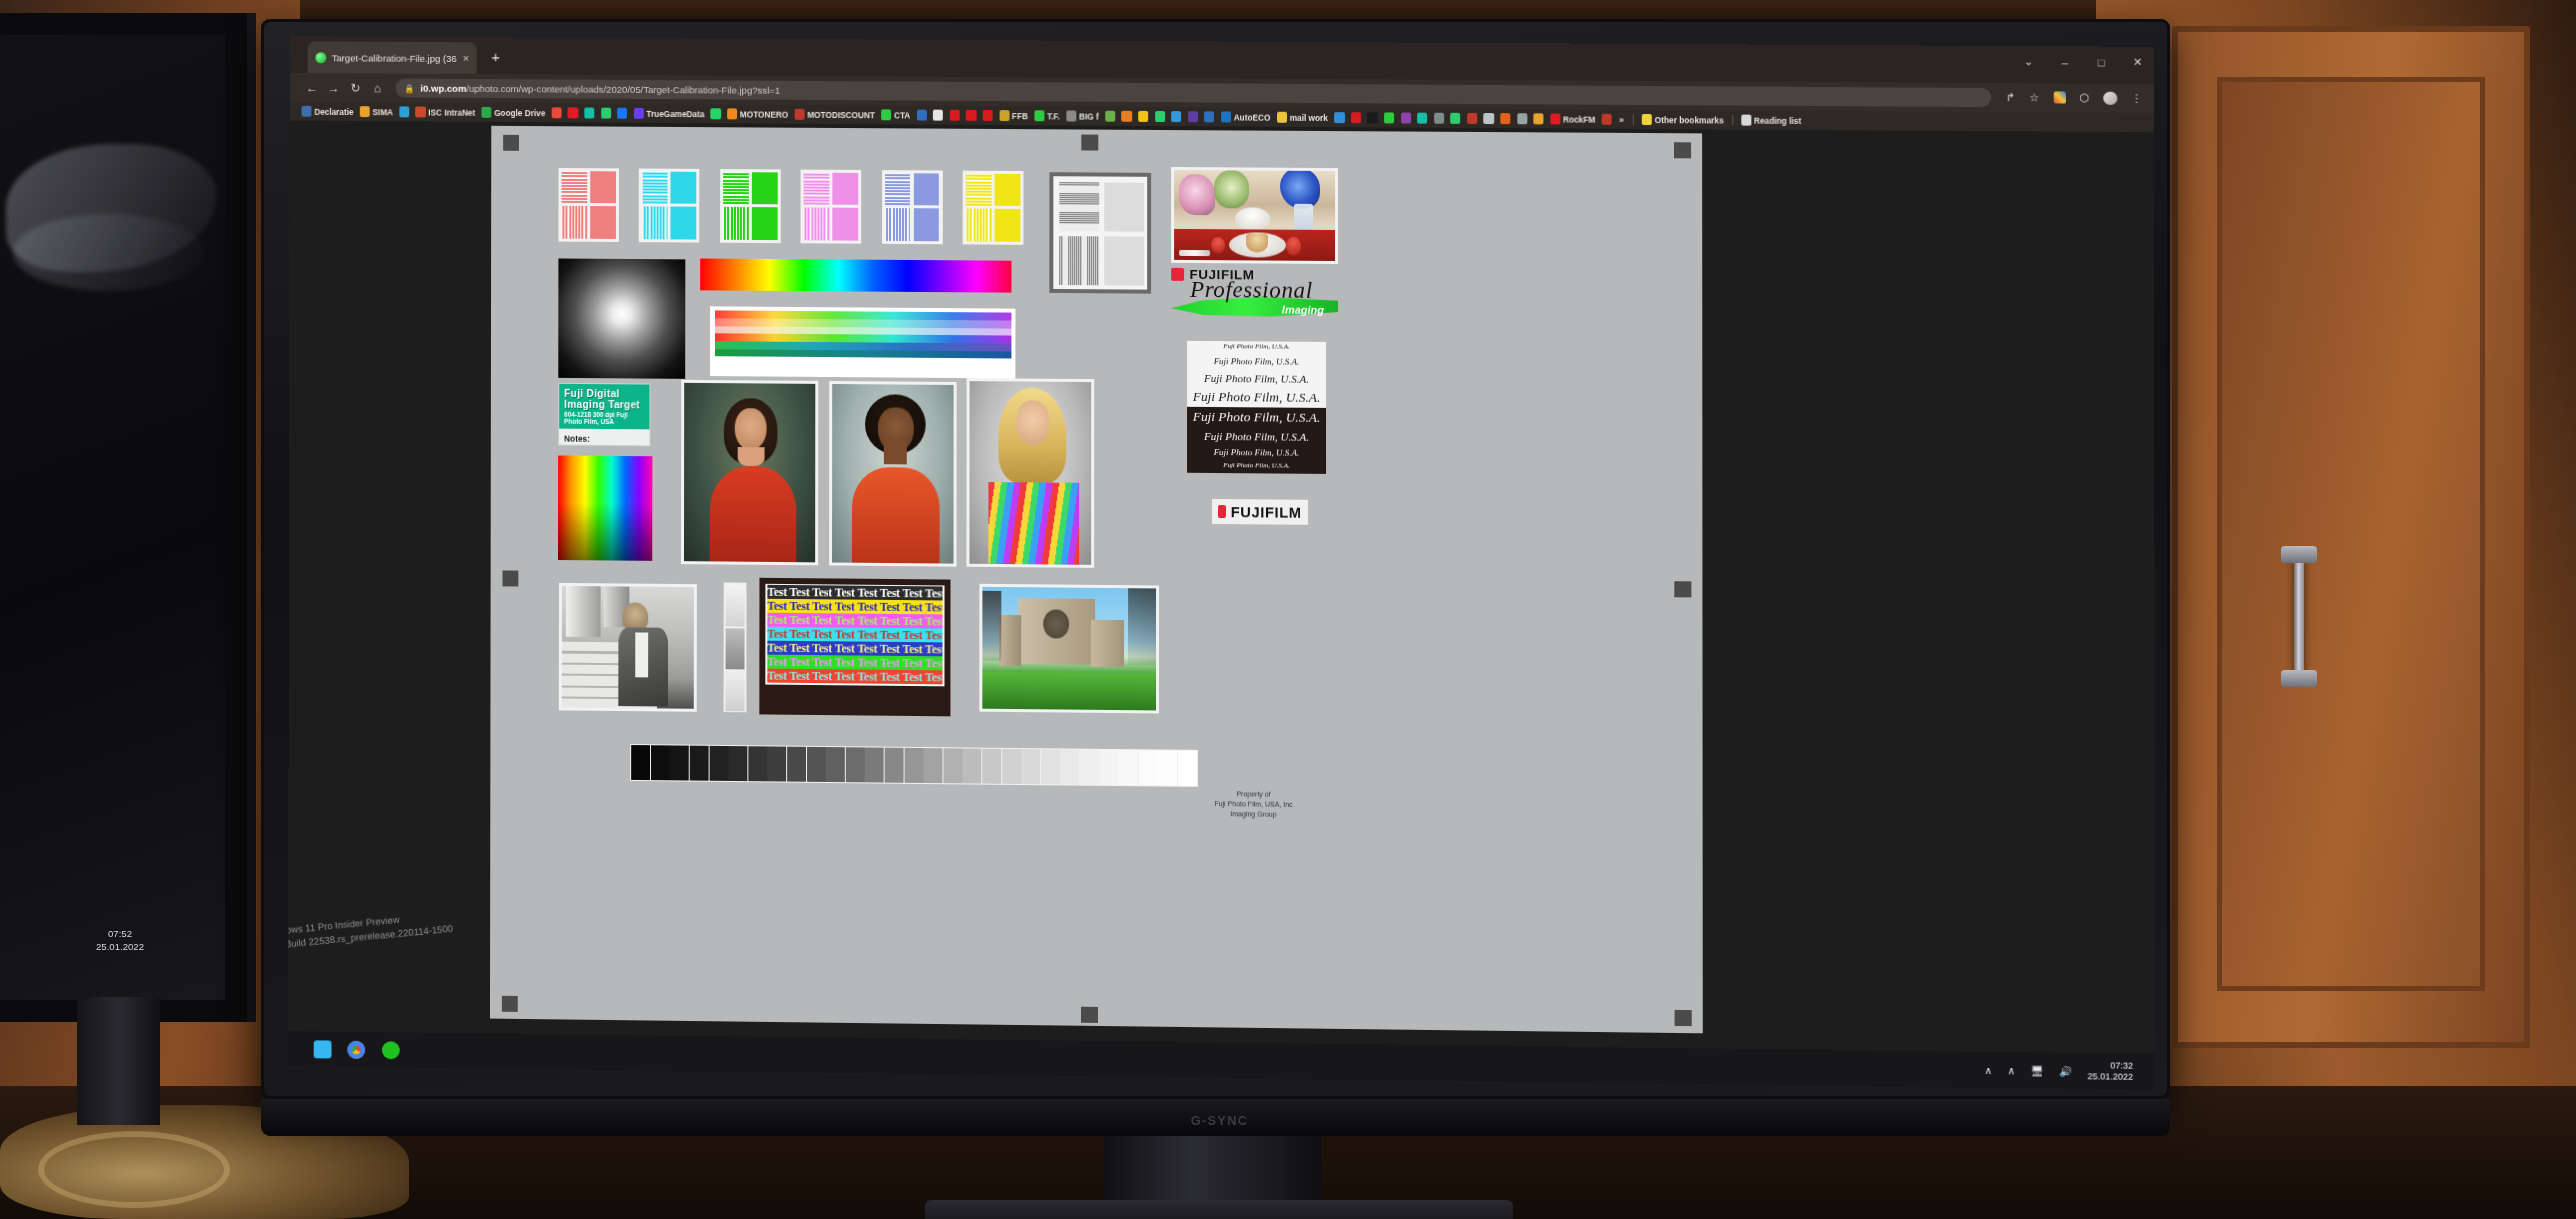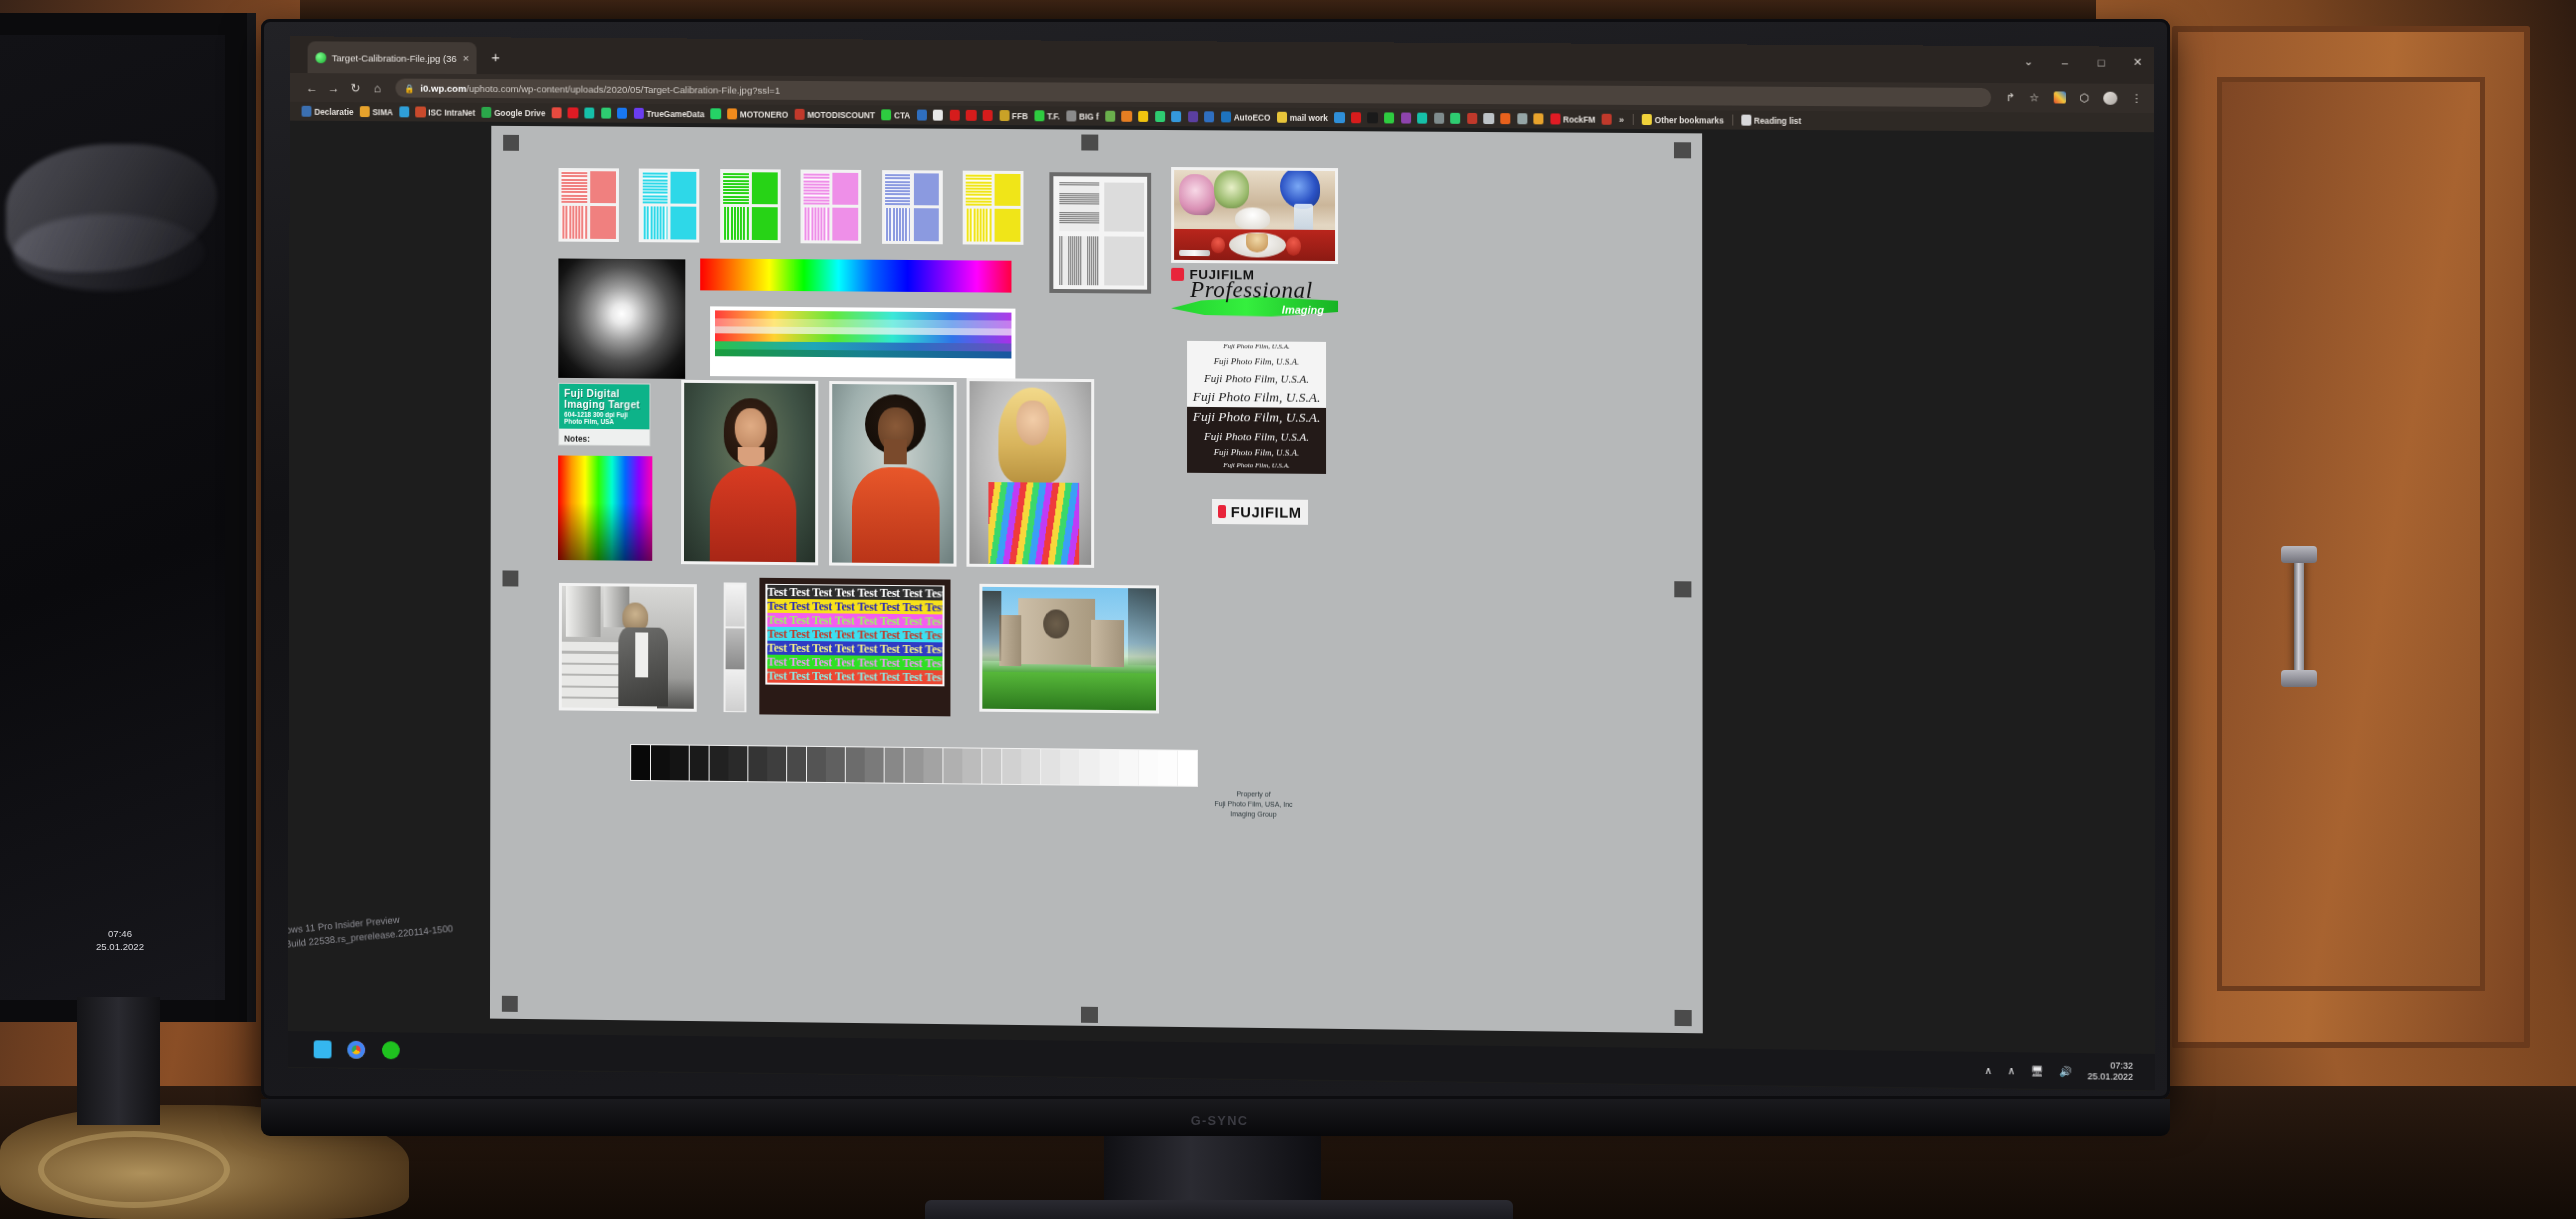--- a/index.html
+++ b/index.html
@@ -744,17 +744,17 @@
       </div>
 
       <div class="watermark">
         <div>Windows 11 Pro Insider Preview</div>
         <div>Evaluation copy. Build 22538.rs_prerelease.220114-1500</div>
       </div>
     </div>
   </div>
 
   <div class="wm2">
-    <div>07:46</div>
+    <div>07:52</div>
     <div>25.01.2022</div>
   </div>
 </div>
 
 
 </body></html>

